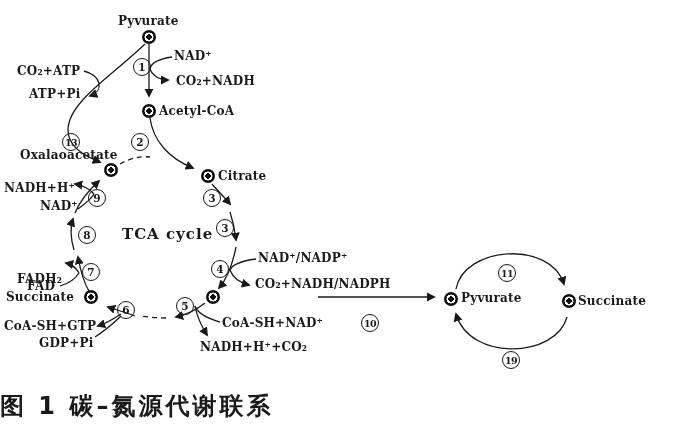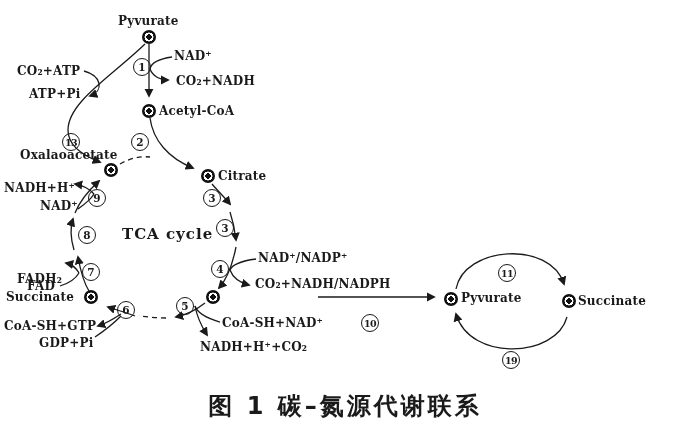--- a/index.html
+++ b/index.html
@@ -8,21 +8,21 @@
   #wires{position:absolute;left:0;top:0;width:690px;height:430px;}
   .lbl{position:absolute;font-size:12px;font-weight:bold;line-height:14px;white-space:nowrap;
        letter-spacing:0.2px;}
   .cyc{font-size:15px;letter-spacing:1px;}
   .node{position:absolute;width:14px;height:14px;border-radius:50%;
         background:radial-gradient(circle at 50% 50%, #111 0, #111 2.6px, #fff 2.8px, #fff 4.4px, #111 4.6px, #111 7px);}
   .step{position:absolute;width:18px;height:18px;border:1.5px solid #1a1a1a;border-radius:50%;
         box-sizing:border-box;display:flex;align-items:center;justify-content:center;
         font-size:10.5px;font-weight:bold;background:transparent;}
   .step.wide{font-size:9.5px;letter-spacing:-0.5px;margin-top:16px;}
-  .caption{position:absolute;left:0;right:0;top:390px;text-align:center;
+  .caption{position:absolute;left:0;right:0;top:390px;
            font-size:24px;font-weight:bold;letter-spacing:3px;
            font-family:"DejaVu Sans","Liberation Sans",sans-serif;}
   path{stroke:#1a1a1a;stroke-width:1.3;fill:none;}
   path.dash{stroke-dasharray:5 4;}
 </style>
 </head>
 <body>
 
 <div id="fig">
 

